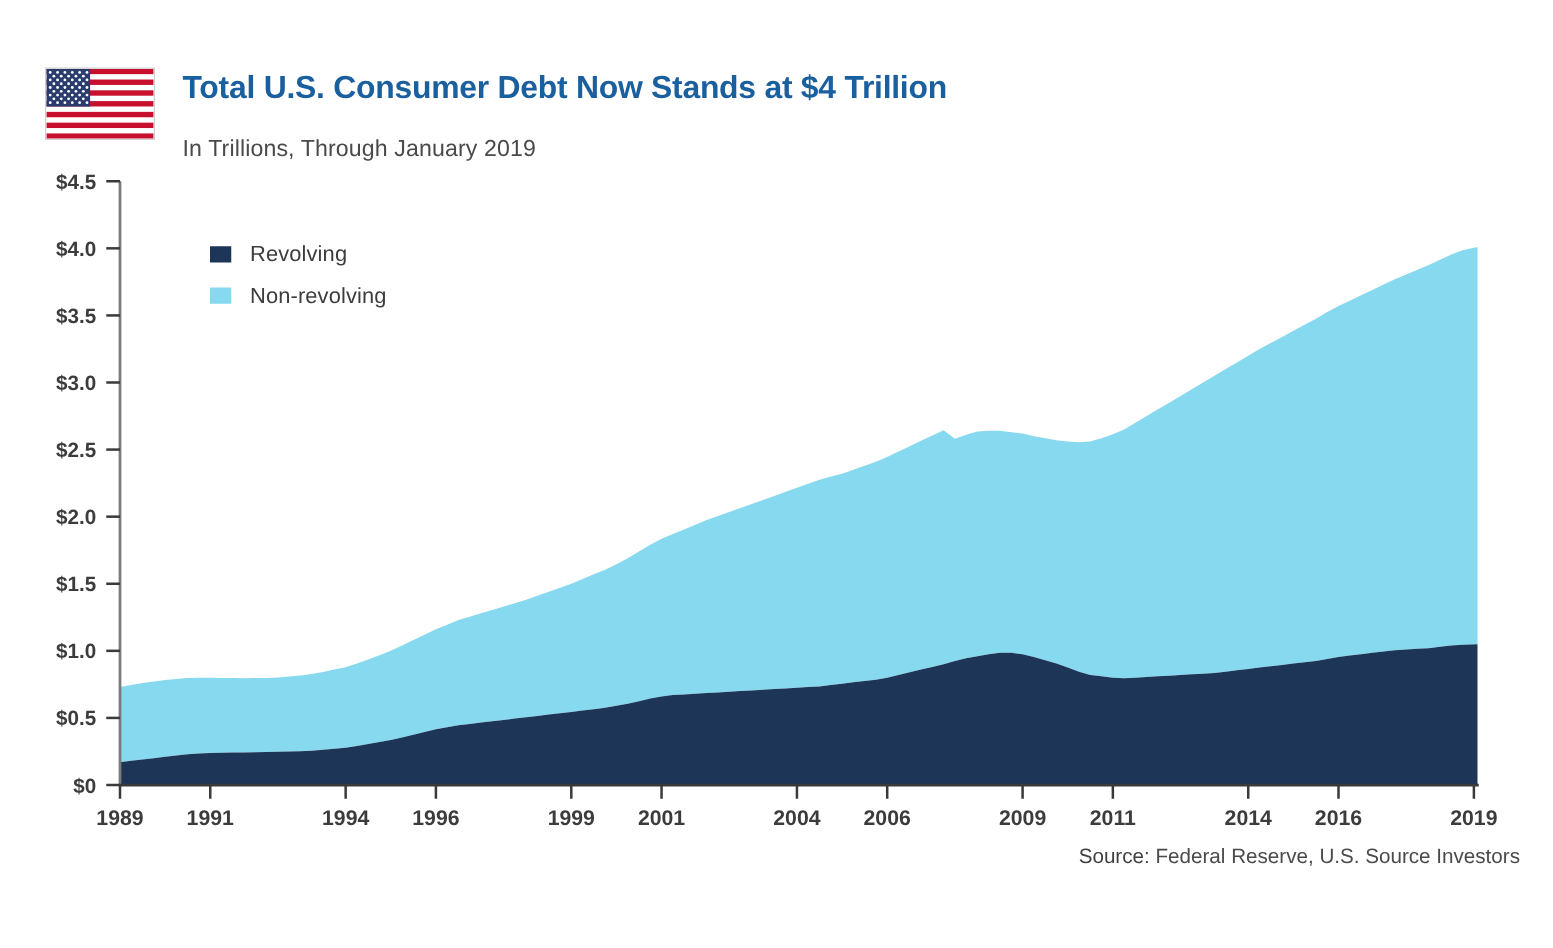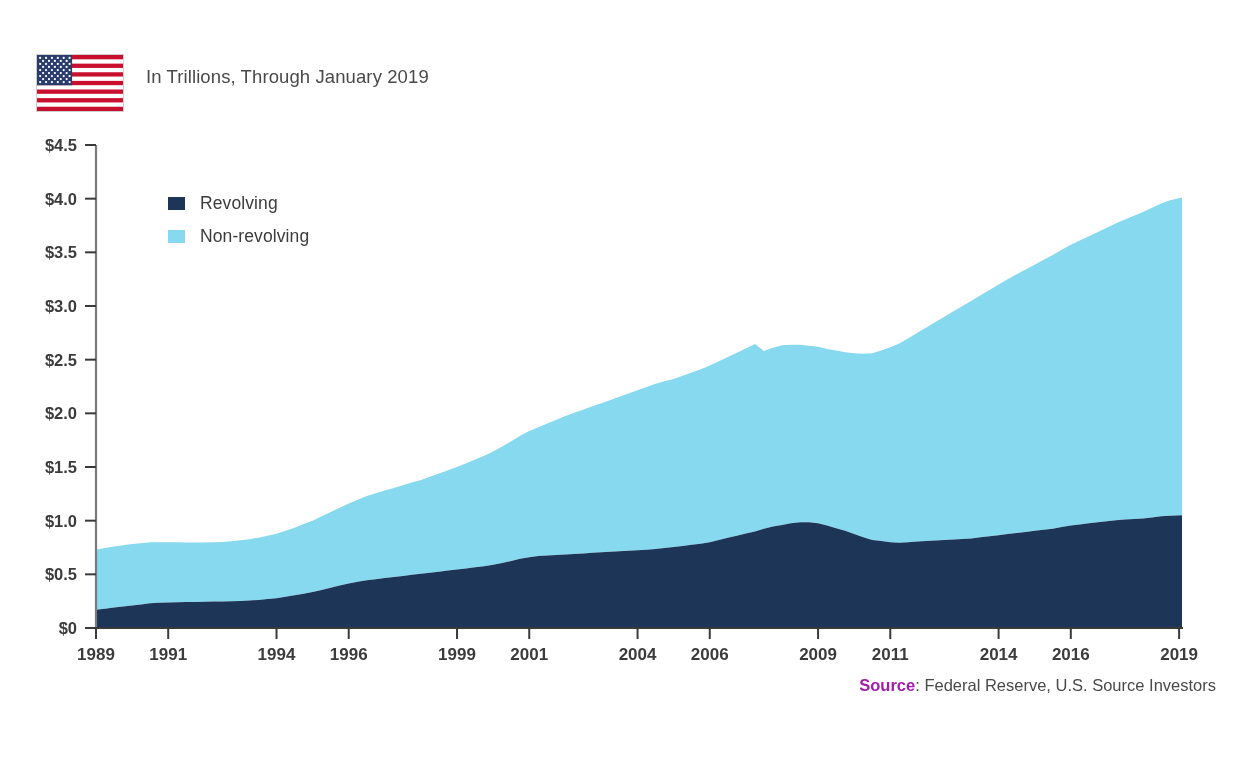--- a/index.html
+++ b/index.html
@@ -43,21 +43,21 @@
   }
   #chart-title {
     font-size: 25.5px;
     font-weight: bold;
     color: #1a5f9e;
     letter-spacing: -0.2px;
     line-height: 1.05;
     white-space: nowrap;
   }
   #chart-subtitle {
-    margin-top: 9px;
+    margin-top: 24px;
     font-size: 18.5px;
     font-weight: normal;
     color: #4a4a4a;
     letter-spacing: 0.1px;
     white-space: nowrap;
   }
 
   
   #plot-wrap {
     position: absolute;
@@ -114,21 +114,21 @@
 
   
   #source {
     position: absolute;
     right: 26px;
     top: 676px;
     font-size: 16.5px;
     color: #4a4a4a;
     white-space: nowrap;
   }
-  #source-strong { font-weight: bold; color: #a21caf; }
+  #source-strong { font-weight: normal; color: #404040; }
 </style>
 </head>
 <body>
 
 <div id="header">
   <div id="flag-icon">
     <svg viewBox="0 0 76 50" preserveAspectRatio="none" aria-hidden="true">
       <rect x="0" y="0" width="76" height="50" fill="#ffffff"></rect>
       <g fill="#c8102e">
         <rect x="0" y="0" width="76" height="3.85"></rect>
@@ -189,20 +189,21 @@
           <circle cx="8.0" cy="24.2" r="1"></circle>
           <circle cx="13.2" cy="24.2" r="1"></circle>
           <circle cx="18.4" cy="24.2" r="1"></circle>
           <circle cx="23.6" cy="24.2" r="1"></circle>
           <circle cx="28.8" cy="24.2" r="1"></circle>
       </g>
     </svg>
   </div>
 
   <div id="title-block">
+    <div id="chart-title">Total U.S. Consumer Debt Now Stands at $4 Trillion</div>
     <div id="chart-subtitle">In Trillions, Through January 2019</div>
   </div>
 </div>
 
 <div id="plot-wrap">
   <svg id="plot-svg" width="1242" height="758">
     <g id="area-layer">
         <path d="M 96.00 549.65 L 105.03 548.04 L 114.05 546.43 L 123.08 545.14 L 132.10 544.07 L 141.13 543.21 L 150.16 542.35 L 159.18 542.13 L 168.21 542.13 L 177.23 542.35 L 186.26 542.46 L 195.29 542.56 L 204.31 542.46 L 213.34 542.35 L 222.36 541.92 L 231.39 541.27 L 240.41 540.31 L 249.44 539.13 L 258.47 537.63 L 267.49 535.69 L 276.52 533.76 L 285.54 530.86 L 294.57 527.64 L 303.60 524.10 L 312.62 520.67 L 321.65 516.37 L 330.67 512.08 L 339.70 507.79 L 348.73 503.49 L 357.75 499.74 L 366.78 495.98 L 375.80 493.30 L 384.83 490.61 L 393.86 487.93 L 402.88 485.25 L 411.91 482.56 L 420.93 479.88 L 429.96 476.66 L 438.99 473.44 L 448.01 470.22 L 457.04 467.00 L 466.06 463.24 L 475.09 459.49 L 484.12 455.73 L 493.14 451.44 L 502.17 446.61 L 511.19 441.24 L 520.22 435.87 L 529.24 431.04 L 538.27 427.29 L 547.30 423.53 L 556.32 419.77 L 565.35 416.02 L 574.37 412.80 L 583.40 409.58 L 592.43 406.36 L 601.45 403.14 L 610.48 399.92 L 619.50 396.70 L 628.53 393.48 L 637.56 390.26 L 646.58 387.04 L 655.61 383.82 L 664.63 381.13 L 673.66 378.99 L 682.69 375.77 L 691.71 372.55 L 700.74 369.33 L 709.76 365.57 L 718.79 361.28 L 727.82 356.98 L 736.84 352.69 L 745.87 348.40 L 754.89 344.10 L 763.92 351.08 L 772.94 347.86 L 781.97 345.18 L 791.00 344.64 L 800.02 344.64 L 809.05 345.71 L 818.07 346.79 L 827.10 348.93 L 836.13 350.54 L 845.15 352.15 L 854.18 353.23 L 863.20 353.76 L 872.23 353.23 L 881.26 350.54 L 890.28 347.32 L 899.31 343.57 L 908.33 338.20 L 917.36 332.83 L 926.39 327.47 L 935.41 322.10 L 944.44 316.73 L 953.46 311.37 L 962.49 306.00 L 971.52 300.63 L 980.54 295.27 L 989.57 289.90 L 998.59 284.53 L 1007.62 279.17 L 1016.64 274.34 L 1025.67 269.51 L 1034.70 264.68 L 1043.72 259.85 L 1052.75 255.02 L 1061.77 249.65 L 1070.80 244.82 L 1079.83 240.53 L 1088.85 236.23 L 1097.88 231.94 L 1106.90 227.65 L 1115.93 223.35 L 1124.96 219.60 L 1133.98 215.84 L 1143.01 212.08 L 1152.03 207.79 L 1161.06 203.50 L 1170.09 200.28 L 1182.00 197.59 L 1182.00 515.30 L 1170.09 515.84 L 1161.06 516.37 L 1152.03 517.45 L 1143.01 518.52 L 1133.98 519.06 L 1124.96 519.59 L 1115.93 520.13 L 1106.90 521.20 L 1097.88 522.28 L 1088.85 523.35 L 1079.83 524.42 L 1070.80 525.50 L 1061.77 527.11 L 1052.75 528.72 L 1043.72 529.79 L 1034.70 530.86 L 1025.67 531.94 L 1016.64 533.01 L 1007.62 534.08 L 998.59 535.16 L 989.57 536.23 L 980.54 537.30 L 971.52 538.38 L 962.49 538.91 L 953.46 539.45 L 944.44 539.99 L 935.41 540.52 L 926.39 541.06 L 917.36 541.60 L 908.33 542.13 L 899.31 542.67 L 890.28 542.13 L 881.26 541.06 L 872.23 539.99 L 863.20 537.30 L 854.18 534.08 L 845.15 530.86 L 836.13 528.18 L 827.10 525.50 L 818.07 523.35 L 809.05 522.28 L 800.02 522.28 L 791.00 523.35 L 781.97 524.96 L 772.94 526.57 L 763.92 528.72 L 754.89 531.40 L 745.87 533.55 L 736.84 535.69 L 727.82 537.84 L 718.79 539.99 L 709.76 542.13 L 700.74 543.74 L 691.71 544.82 L 682.69 545.89 L 673.66 546.96 L 664.63 548.04 L 655.61 549.11 L 646.58 549.65 L 637.56 550.18 L 628.53 550.72 L 619.50 551.26 L 610.48 551.79 L 601.45 552.33 L 592.43 552.87 L 583.40 553.40 L 574.37 553.94 L 565.35 554.48 L 556.32 555.01 L 547.30 555.55 L 538.27 556.09 L 529.24 557.16 L 520.22 558.77 L 511.19 560.92 L 502.17 563.06 L 493.14 564.67 L 484.12 566.28 L 475.09 567.36 L 466.06 568.43 L 457.04 569.50 L 448.01 570.58 L 438.99 571.65 L 429.96 572.72 L 420.93 573.80 L 411.91 574.87 L 402.88 575.94 L 393.86 577.02 L 384.83 578.09 L 375.80 579.16 L 366.78 580.24 L 357.75 581.85 L 348.73 583.46 L 339.70 585.60 L 330.67 587.75 L 321.65 589.90 L 312.62 592.04 L 303.60 593.65 L 294.57 595.26 L 285.54 596.87 L 276.52 598.16 L 267.49 599.02 L 258.47 599.88 L 249.44 600.52 L 240.41 600.95 L 231.39 601.17 L 222.36 601.38 L 213.34 601.60 L 204.31 601.70 L 195.29 601.92 L 186.26 602.03 L 177.23 602.24 L 168.21 602.45 L 159.18 602.78 L 150.16 603.31 L 141.13 604.39 L 132.10 605.46 L 123.08 606.53 L 114.05 607.61 L 105.03 608.68 L 96.00 609.75 Z" fill="#86d9ef"></path>
         <path d="M 96.00 609.75 L 105.03 608.68 L 114.05 607.61 L 123.08 606.53 L 132.10 605.46 L 141.13 604.39 L 150.16 603.31 L 159.18 602.78 L 168.21 602.45 L 177.23 602.24 L 186.26 602.03 L 195.29 601.92 L 204.31 601.70 L 213.34 601.60 L 222.36 601.38 L 231.39 601.17 L 240.41 600.95 L 249.44 600.52 L 258.47 599.88 L 267.49 599.02 L 276.52 598.16 L 285.54 596.87 L 294.57 595.26 L 303.60 593.65 L 312.62 592.04 L 321.65 589.90 L 330.67 587.75 L 339.70 585.60 L 348.73 583.46 L 357.75 581.85 L 366.78 580.24 L 375.80 579.16 L 384.83 578.09 L 393.86 577.02 L 402.88 575.94 L 411.91 574.87 L 420.93 573.80 L 429.96 572.72 L 438.99 571.65 L 448.01 570.58 L 457.04 569.50 L 466.06 568.43 L 475.09 567.36 L 484.12 566.28 L 493.14 564.67 L 502.17 563.06 L 511.19 560.92 L 520.22 558.77 L 529.24 557.16 L 538.27 556.09 L 547.30 555.55 L 556.32 555.01 L 565.35 554.48 L 574.37 553.94 L 583.40 553.40 L 592.43 552.87 L 601.45 552.33 L 610.48 551.79 L 619.50 551.26 L 628.53 550.72 L 637.56 550.18 L 646.58 549.65 L 655.61 549.11 L 664.63 548.04 L 673.66 546.96 L 682.69 545.89 L 691.71 544.82 L 700.74 543.74 L 709.76 542.13 L 718.79 539.99 L 727.82 537.84 L 736.84 535.69 L 745.87 533.55 L 754.89 531.40 L 763.92 528.72 L 772.94 526.57 L 781.97 524.96 L 791.00 523.35 L 800.02 522.28 L 809.05 522.28 L 818.07 523.35 L 827.10 525.50 L 836.13 528.18 L 845.15 530.86 L 854.18 534.08 L 863.20 537.30 L 872.23 539.99 L 881.26 541.06 L 890.28 542.13 L 899.31 542.67 L 908.33 542.13 L 917.36 541.60 L 926.39 541.06 L 935.41 540.52 L 944.44 539.99 L 953.46 539.45 L 962.49 538.91 L 971.52 538.38 L 980.54 537.30 L 989.57 536.23 L 998.59 535.16 L 1007.62 534.08 L 1016.64 533.01 L 1025.67 531.94 L 1034.70 530.86 L 1043.72 529.79 L 1052.75 528.72 L 1061.77 527.11 L 1070.80 525.50 L 1079.83 524.42 L 1088.85 523.35 L 1097.88 522.28 L 1106.90 521.20 L 1115.93 520.13 L 1124.96 519.59 L 1133.98 519.06 L 1143.01 518.52 L 1152.03 517.45 L 1161.06 516.37 L 1170.09 515.84 L 1182.00 515.30 L 1182.00 628.00 L 1170.09 628.00 L 1161.06 628.00 L 1152.03 628.00 L 1143.01 628.00 L 1133.98 628.00 L 1124.96 628.00 L 1115.93 628.00 L 1106.90 628.00 L 1097.88 628.00 L 1088.85 628.00 L 1079.83 628.00 L 1070.80 628.00 L 1061.77 628.00 L 1052.75 628.00 L 1043.72 628.00 L 1034.70 628.00 L 1025.67 628.00 L 1016.64 628.00 L 1007.62 628.00 L 998.59 628.00 L 989.57 628.00 L 980.54 628.00 L 971.52 628.00 L 962.49 628.00 L 953.46 628.00 L 944.44 628.00 L 935.41 628.00 L 926.39 628.00 L 917.36 628.00 L 908.33 628.00 L 899.31 628.00 L 890.28 628.00 L 881.26 628.00 L 872.23 628.00 L 863.20 628.00 L 854.18 628.00 L 845.15 628.00 L 836.13 628.00 L 827.10 628.00 L 818.07 628.00 L 809.05 628.00 L 800.02 628.00 L 791.00 628.00 L 781.97 628.00 L 772.94 628.00 L 763.92 628.00 L 754.89 628.00 L 745.87 628.00 L 736.84 628.00 L 727.82 628.00 L 718.79 628.00 L 709.76 628.00 L 700.74 628.00 L 691.71 628.00 L 682.69 628.00 L 673.66 628.00 L 664.63 628.00 L 655.61 628.00 L 646.58 628.00 L 637.56 628.00 L 628.53 628.00 L 619.50 628.00 L 610.48 628.00 L 601.45 628.00 L 592.43 628.00 L 583.40 628.00 L 574.37 628.00 L 565.35 628.00 L 556.32 628.00 L 547.30 628.00 L 538.27 628.00 L 529.24 628.00 L 520.22 628.00 L 511.19 628.00 L 502.17 628.00 L 493.14 628.00 L 484.12 628.00 L 475.09 628.00 L 466.06 628.00 L 457.04 628.00 L 448.01 628.00 L 438.99 628.00 L 429.96 628.00 L 420.93 628.00 L 411.91 628.00 L 402.88 628.00 L 393.86 628.00 L 384.83 628.00 L 375.80 628.00 L 366.78 628.00 L 357.75 628.00 L 348.73 628.00 L 339.70 628.00 L 330.67 628.00 L 321.65 628.00 L 312.62 628.00 L 303.60 628.00 L 294.57 628.00 L 285.54 628.00 L 276.52 628.00 L 267.49 628.00 L 258.47 628.00 L 249.44 628.00 L 240.41 628.00 L 231.39 628.00 L 222.36 628.00 L 213.34 628.00 L 204.31 628.00 L 195.29 628.00 L 186.26 628.00 L 177.23 628.00 L 168.21 628.00 L 159.18 628.00 L 150.16 628.00 L 141.13 628.00 L 132.10 628.00 L 123.08 628.00 L 114.05 628.00 L 105.03 628.00 L 96.00 628.00 Z" fill="#1d3557"></path>
       </g>

